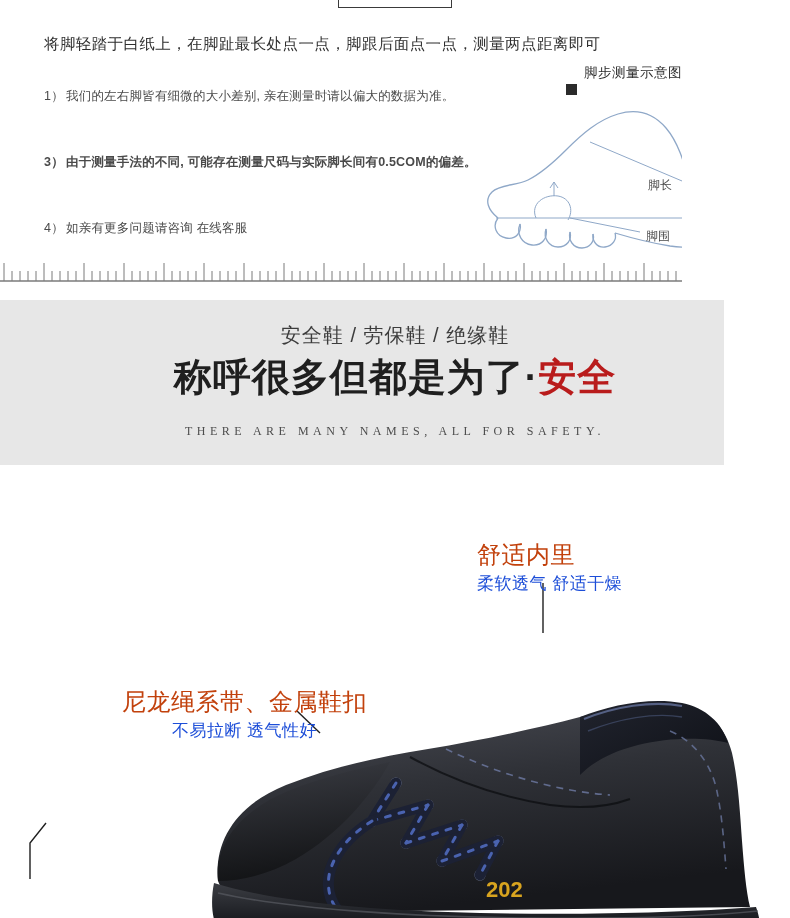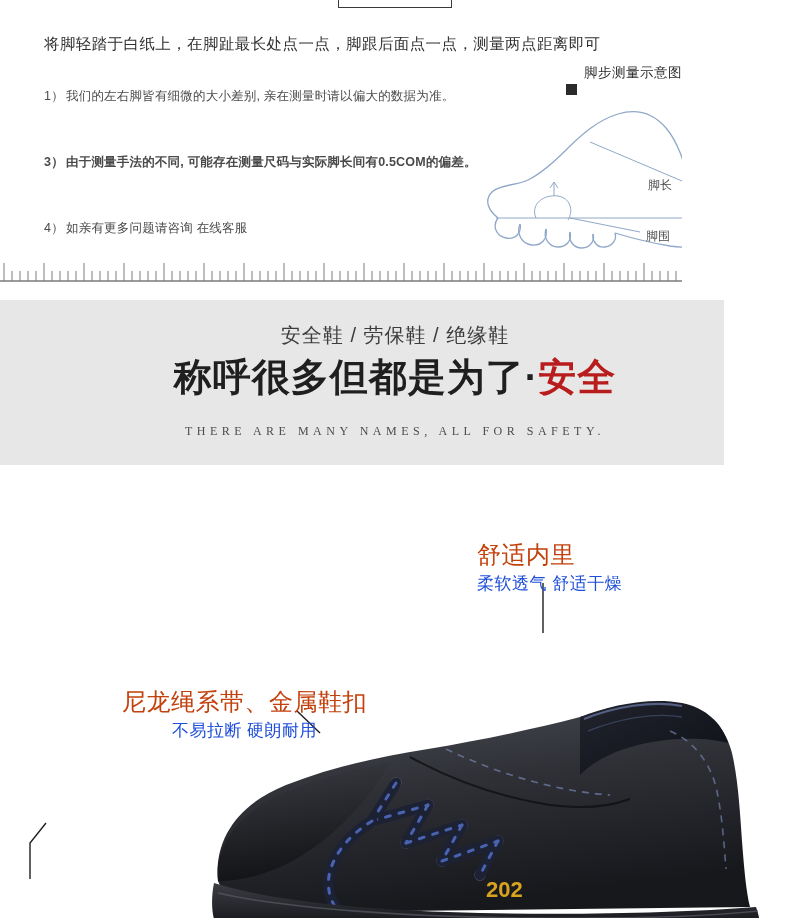--- a/index.html
+++ b/index.html
@@ -474,16 +474,16 @@
     <path d="M46,358 L30,378 L30,414" stroke="#1f1f1f" stroke-width="1.4" fill="none"></path>
   </svg>
 
   <div class="feature" id="feat-lining">
     <span class="f-title">舒适内里</span>
     <span class="f-sub">柔软透气 舒适干燥</span>
   </div>
 
   <div class="feature" id="feat-laces">
     <span class="f-title">尼龙绳系带、金属鞋扣</span>
-    <span class="f-sub">不易拉断  硬朗耐用</span>
+    <span class="f-sub">不易拉断  透气性好</span>
   </div>
 
 </div>
 
 </body></html>

